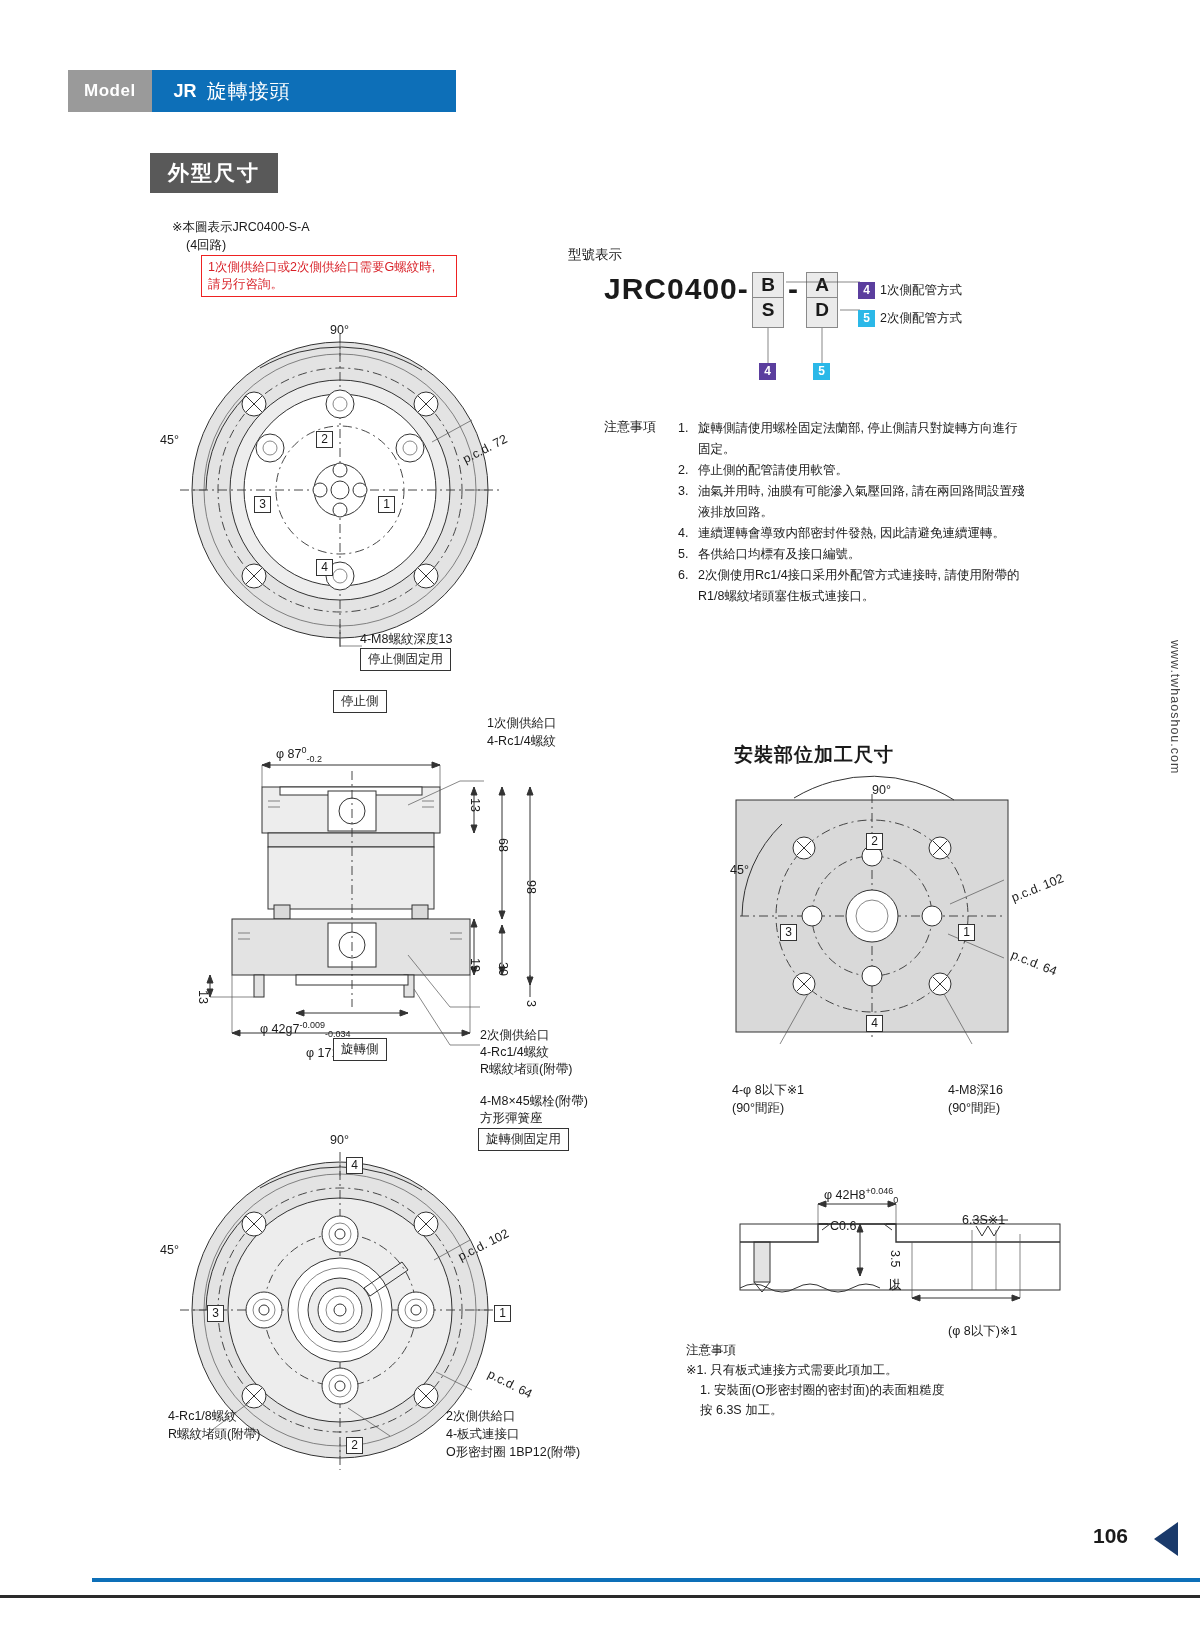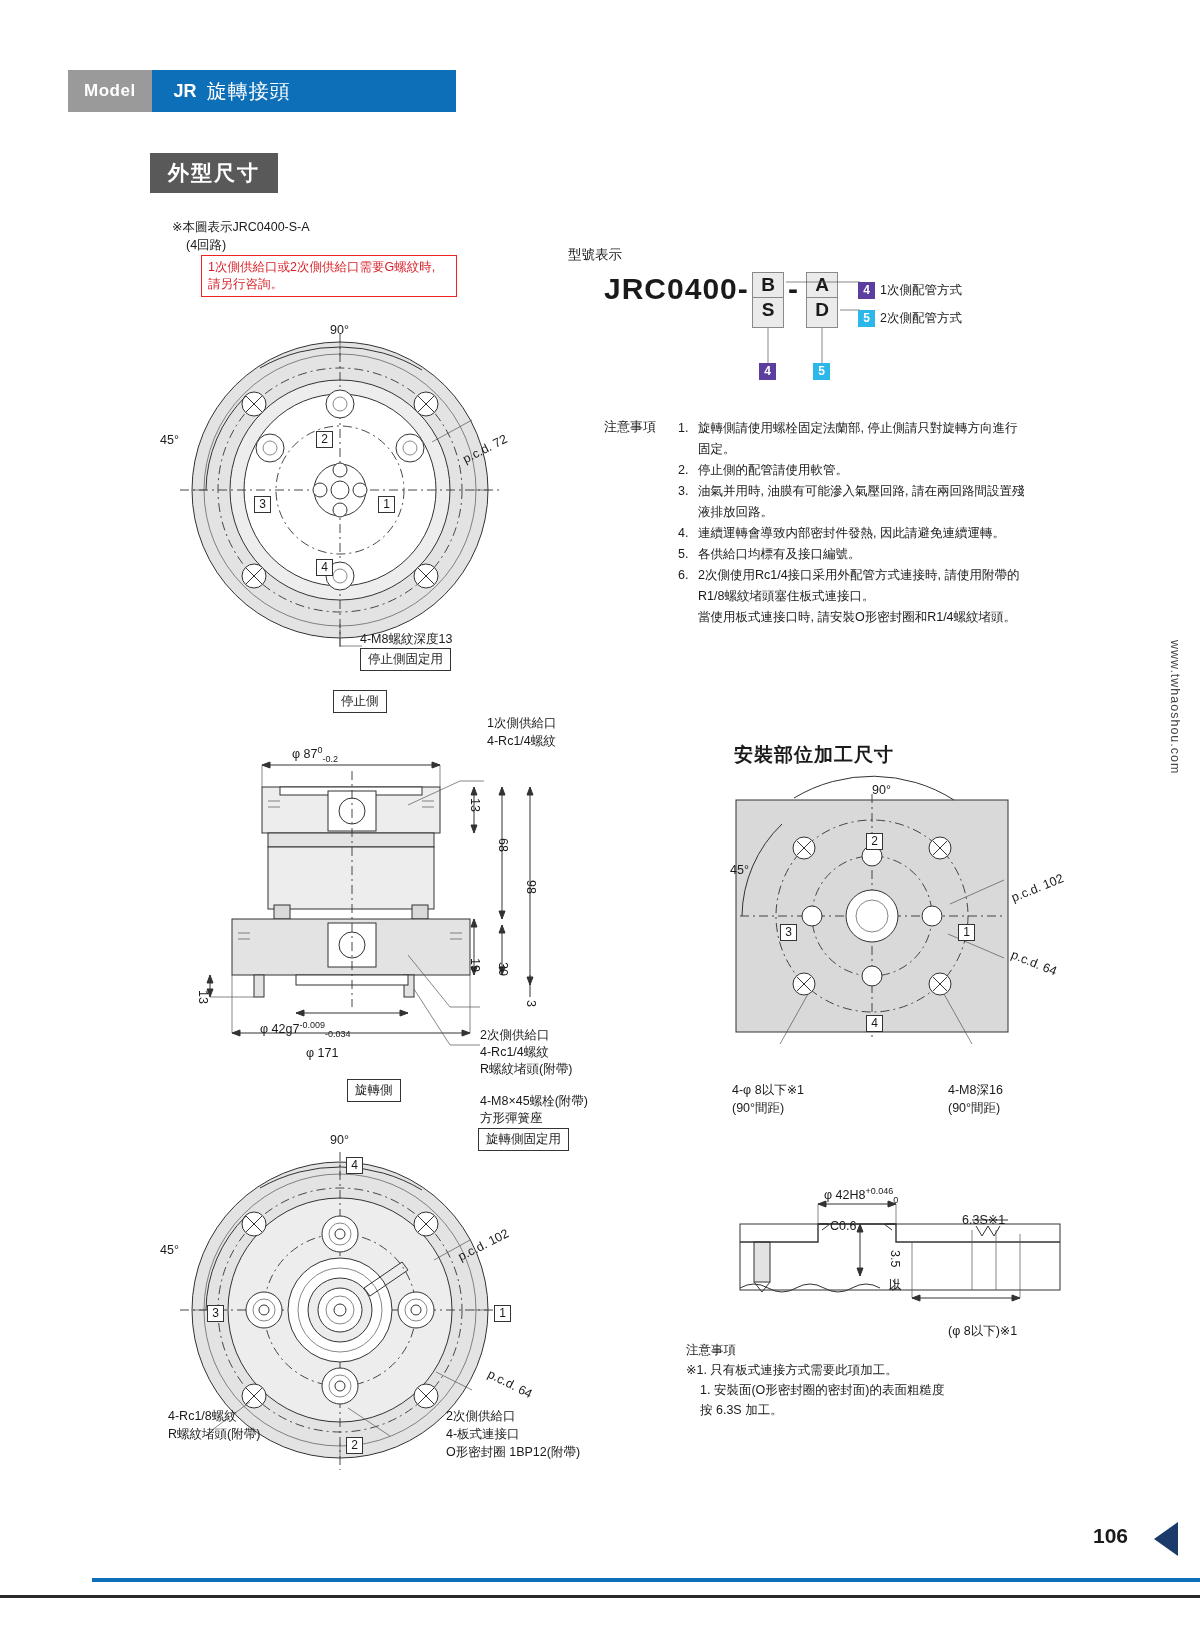--- a/index.html
+++ b/index.html
@@ -253,21 +253,21 @@
     </g>
 
     <line class="thin" x1="258" y1="60" x2="310" y2="36"></line>
     <line class="thin" x1="310" y1="36" x2="334" y2="36"></line>
     <line class="thin" x1="258" y1="210" x2="300" y2="262"></line>
     <line class="thin" x1="300" y1="262" x2="330" y2="262"></line>
     <line class="thin" x1="264" y1="244" x2="300" y2="300"></line>
     <line class="thin" x1="300" y1="300" x2="330" y2="300"></line>
   </svg>
 
-  <div class="dim" style="left:292px;top:745px;">
+  <div class="dim" style="left:276px;top:745px;">
     <span>φ 87</span><sup style="font-size:9px;">0</sup><sub style="font-size:9px;">-0.2</sub>
   </div>
   <div class="dim" style="left:260px;top:1020px;">
     <span>φ 42g7</span><sup style="font-size:9px;">-0.009</sup><sub style="font-size:9px;">-0.034</sub>
   </div>
   <div class="dim" style="left:306px;top:1046px;">φ 171</div>
   <div class="dim vert" style="left:468px;top:798px;">13</div>
   <div class="dim vert" style="left:496px;top:838px;">68</div>
   <div class="dim vert" style="left:524px;top:880px;">98</div>
   <div class="dim vert" style="left:496px;top:962px;">30</div>
@@ -276,21 +276,21 @@
   <div class="dim vert" style="left:196px;top:990px;">13</div>
 
   <div class="lbl" style="left:487px;top:715px;">1次側供給口</div>
   <div class="lbl" style="left:487px;top:733px;">4-Rc1/4螺紋</div>
   <div class="lbl" style="left:480px;top:1027px;">2次側供給口</div>
   <div class="lbl" style="left:480px;top:1044px;">4-Rc1/4螺紋</div>
   <div class="lbl" style="left:480px;top:1061px;">R螺紋堵頭(附帶)</div>
   <div class="lbl" style="left:480px;top:1093px;">4-M8×45螺栓(附帶)</div>
   <div class="lbl" style="left:480px;top:1110px;">方形彈簧座</div>
   <div class="box-lbl" style="left:478px;top:1128px;">旋轉側固定用</div>
-  <div class="box-lbl" style="left:333px;top:1079px;margin-left:14px;">旋轉側</div>
+  <div class="box-lbl" style="left:333px;top:1038px;">旋轉側</div>
 
   <svg style="left:150px;top:1140px;width:420px;height:330px;">
     <circle class="fillgrey" cx="190" cy="170" r="148"></circle>
     <circle class="thin" cx="190" cy="170" r="136"></circle>
     <circle class="fillgrey2" cx="190" cy="170" r="112"></circle>
     <circle class="dash" cx="190" cy="170" r="122"></circle>
     <circle class="dash" cx="190" cy="170" r="76"></circle>
     <line class="dash" x1="30" y1="170" x2="350" y2="170"></line>
     <line class="dash" x1="190" y1="12" x2="190" y2="330"></line>
 
@@ -387,21 +387,20 @@
   <div class="tagnum tag-cyan" style="left:813px;top:363px;">5</div>
 
   <div class="caut-t">注意事項</div>
   <ul class="caut-list" style="margin:0;padding:0;">
     <li><span class="n">1.</span><span>旋轉側請使用螺栓固定法蘭部, 停止側請只對旋轉方向進行</span><span class="sub">固定。</span></li>
     <li><span class="n">2.</span><span>停止側的配管請使用軟管。</span></li>
     <li><span class="n">3.</span><span>油氣并用時, 油膜有可能滲入氣壓回路, 請在兩回路間設置殘</span><span class="sub">液排放回路。</span></li>
     <li><span class="n">4.</span><span>連續運轉會導致内部密封件發熱, 因此請避免連續運轉。</span></li>
     <li><span class="n">5.</span><span>各供給口均標有及接口編號。</span></li>
     <li><span class="n">6.</span><span>2次側使用Rc1/4接口采用外配管方式連接時, 請使用附帶的</span><span class="sub">R1/8螺紋堵頭塞住板式連接口。</span></li>
-    <li style="padding-left:20px;"><span>當使用板式連接口時, 請安裝O形密封圈和R1/4螺紋堵頭。</span></li>
   </ul>
 
   <div class="sect2">安裝部位加工尺寸</div>
 
   <svg style="left:736px;top:800px;width:340px;height:280px;">
     <rect class="hatch" x="0" y="0" width="272" height="232" fill="#d6dbdb" stroke="none"></rect>
     <circle class="dash" cx="136" cy="116" r="96"></circle>
     <circle class="dash" cx="136" cy="116" r="60"></circle>
     <line class="dash" x1="4" y1="116" x2="268" y2="116"></line>
     <line class="dash" x1="136" y1="-6" x2="136" y2="238"></line>

